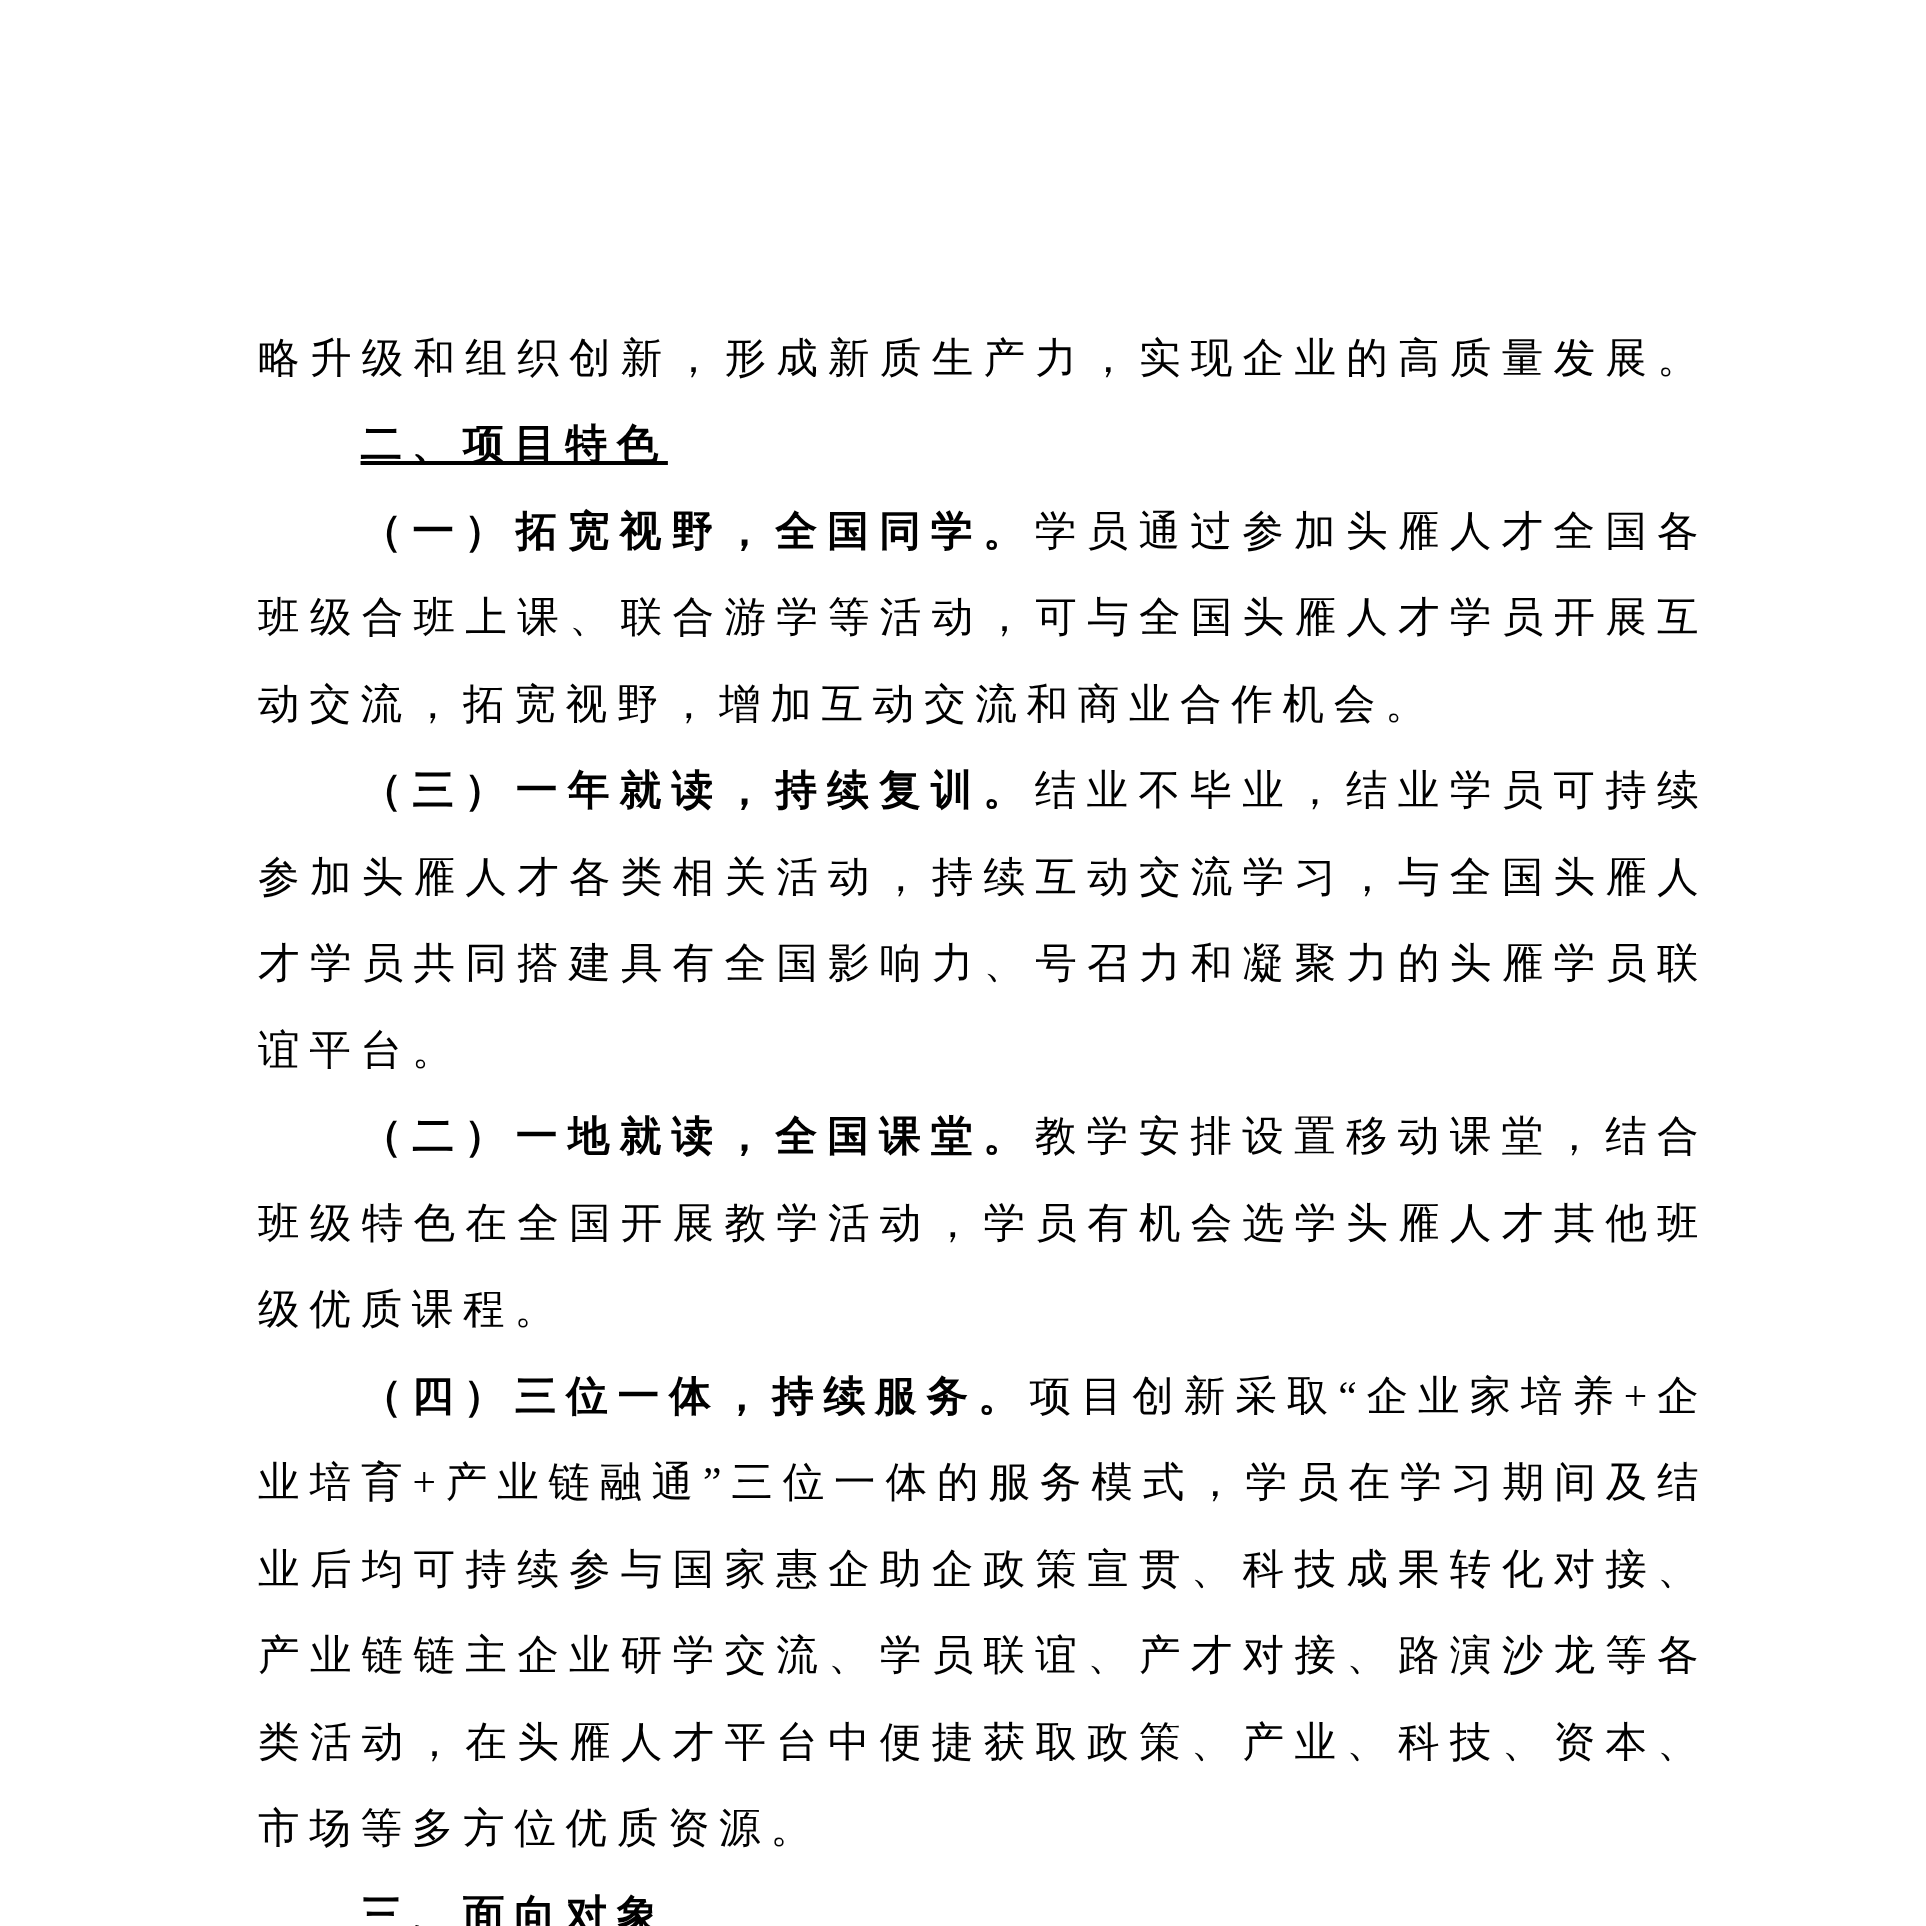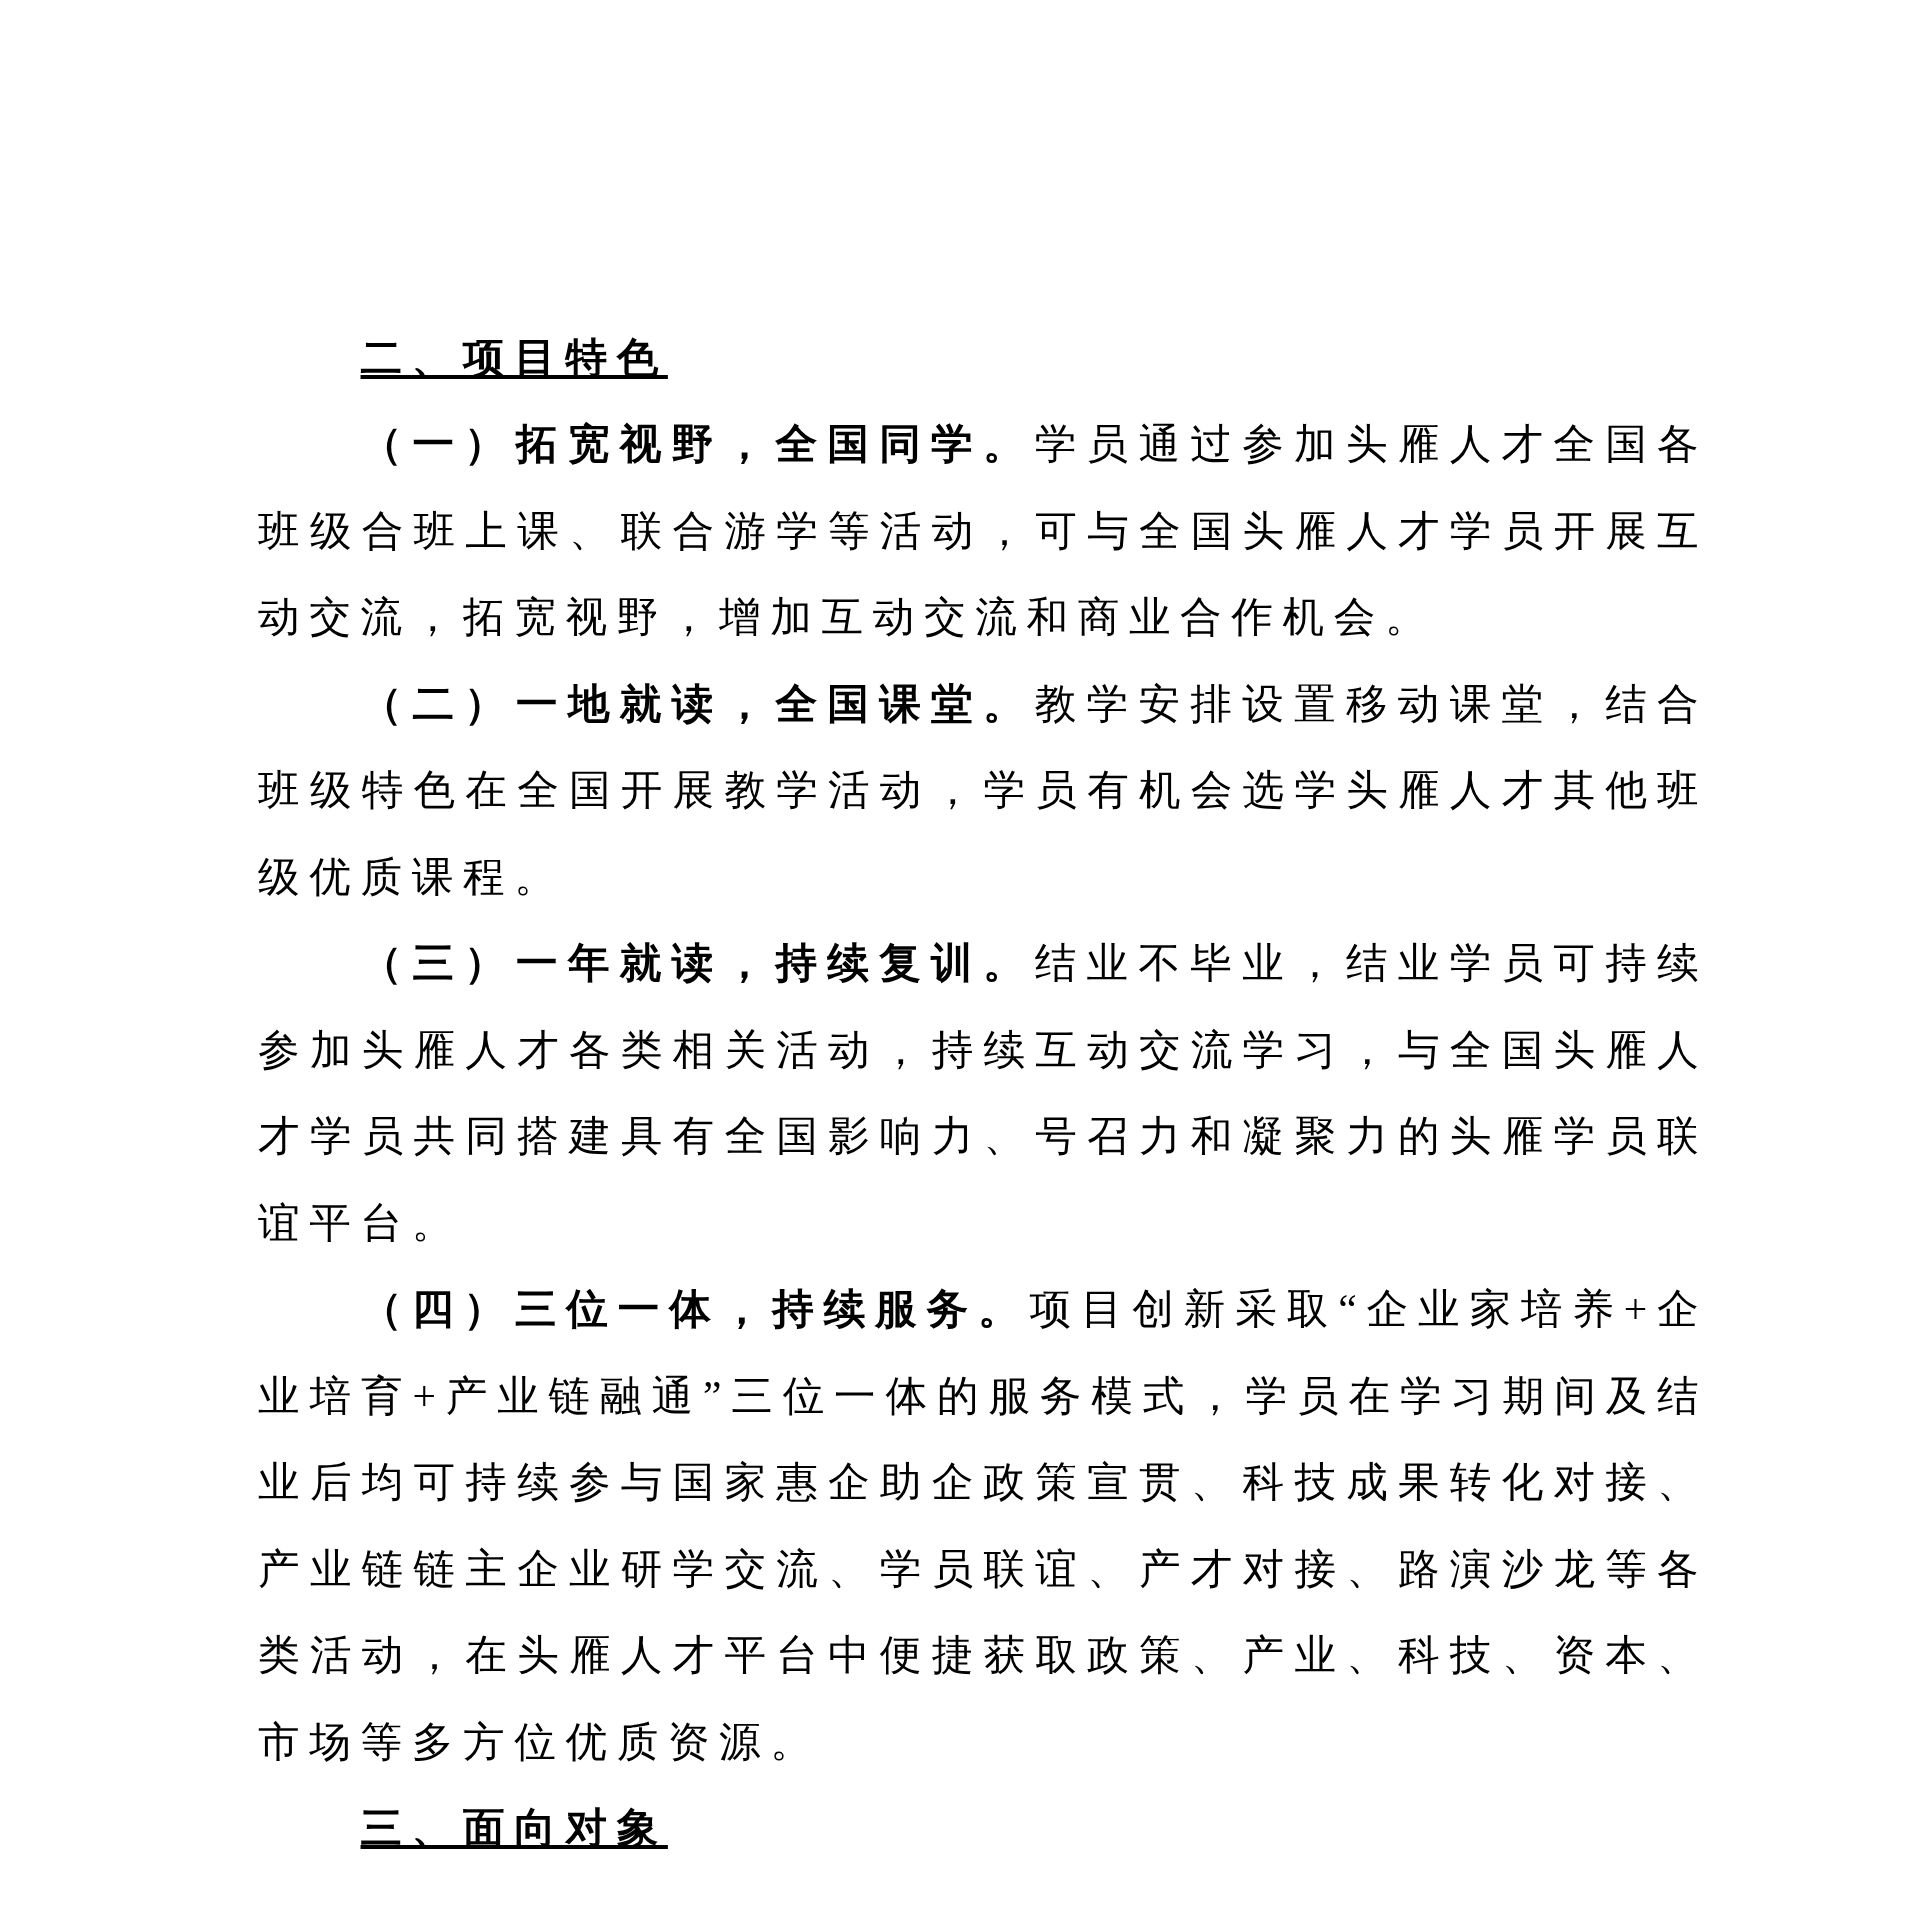--- a/index.html
+++ b/index.html
@@ -50,28 +50,29 @@
   .lead {
     font-weight: bold;
   }
 </style>
 </head>
 <body>
 
 <div class="page">
   <div class="text-block">
 
+    <p class="para continuation">略升级和组织创新，形成新质生产力，实现企业的高质量发展。</p>
 
     <p class="heading">二、项目特色</p>
 
     <p class="para"><span class="lead">（一）拓宽视野，全国同学。</span><span>学员通过参加头雁人才全国各班级合班上课、联合游学等活动，可与全国头雁人才学员开展互动交流，拓宽视野，增加互动交流和商业合作机会。</span></p>
 
+    <p class="para"><span class="lead">（三）一年就读，持续复训。</span><span>结业不毕业，结业学员可持续参加头雁人才各类相关活动，持续互动交流学习，与全国头雁人才学员共同搭建具有全国影响力、号召力和凝聚力的头雁学员联谊平台。</span></p>
+
     <p class="para"><span class="lead">（二）一地就读，全国课堂。</span><span>教学安排设置移动课堂，结合班级特色在全国开展教学活动，学员有机会选学头雁人才其他班级优质课程。</span></p>
-
-    <p class="para"><span class="lead">（三）一年就读，持续复训。</span><span>结业不毕业，结业学员可持续参加头雁人才各类相关活动，持续互动交流学习，与全国头雁人才学员共同搭建具有全国影响力、号召力和凝聚力的头雁学员联谊平台。</span></p>
 
     <p class="para"><span class="lead">（四）三位一体，持续服务。</span><span>项目创新采取“企业家培养+企业培育+产业链融通”三位一体的服务模式，学员在学习期间及结业后均可持续参与国家惠企助企政策宣贯、科技成果转化对接、产业链链主企业研学交流、学员联谊、产才对接、路演沙龙等各类活动，在头雁人才平台中便捷获取政策、产业、科技、资本、市场等多方位优质资源。</span></p>
 
     <p class="heading">三、面向对象</p>
 
   </div>
 
 </div>
 
 

